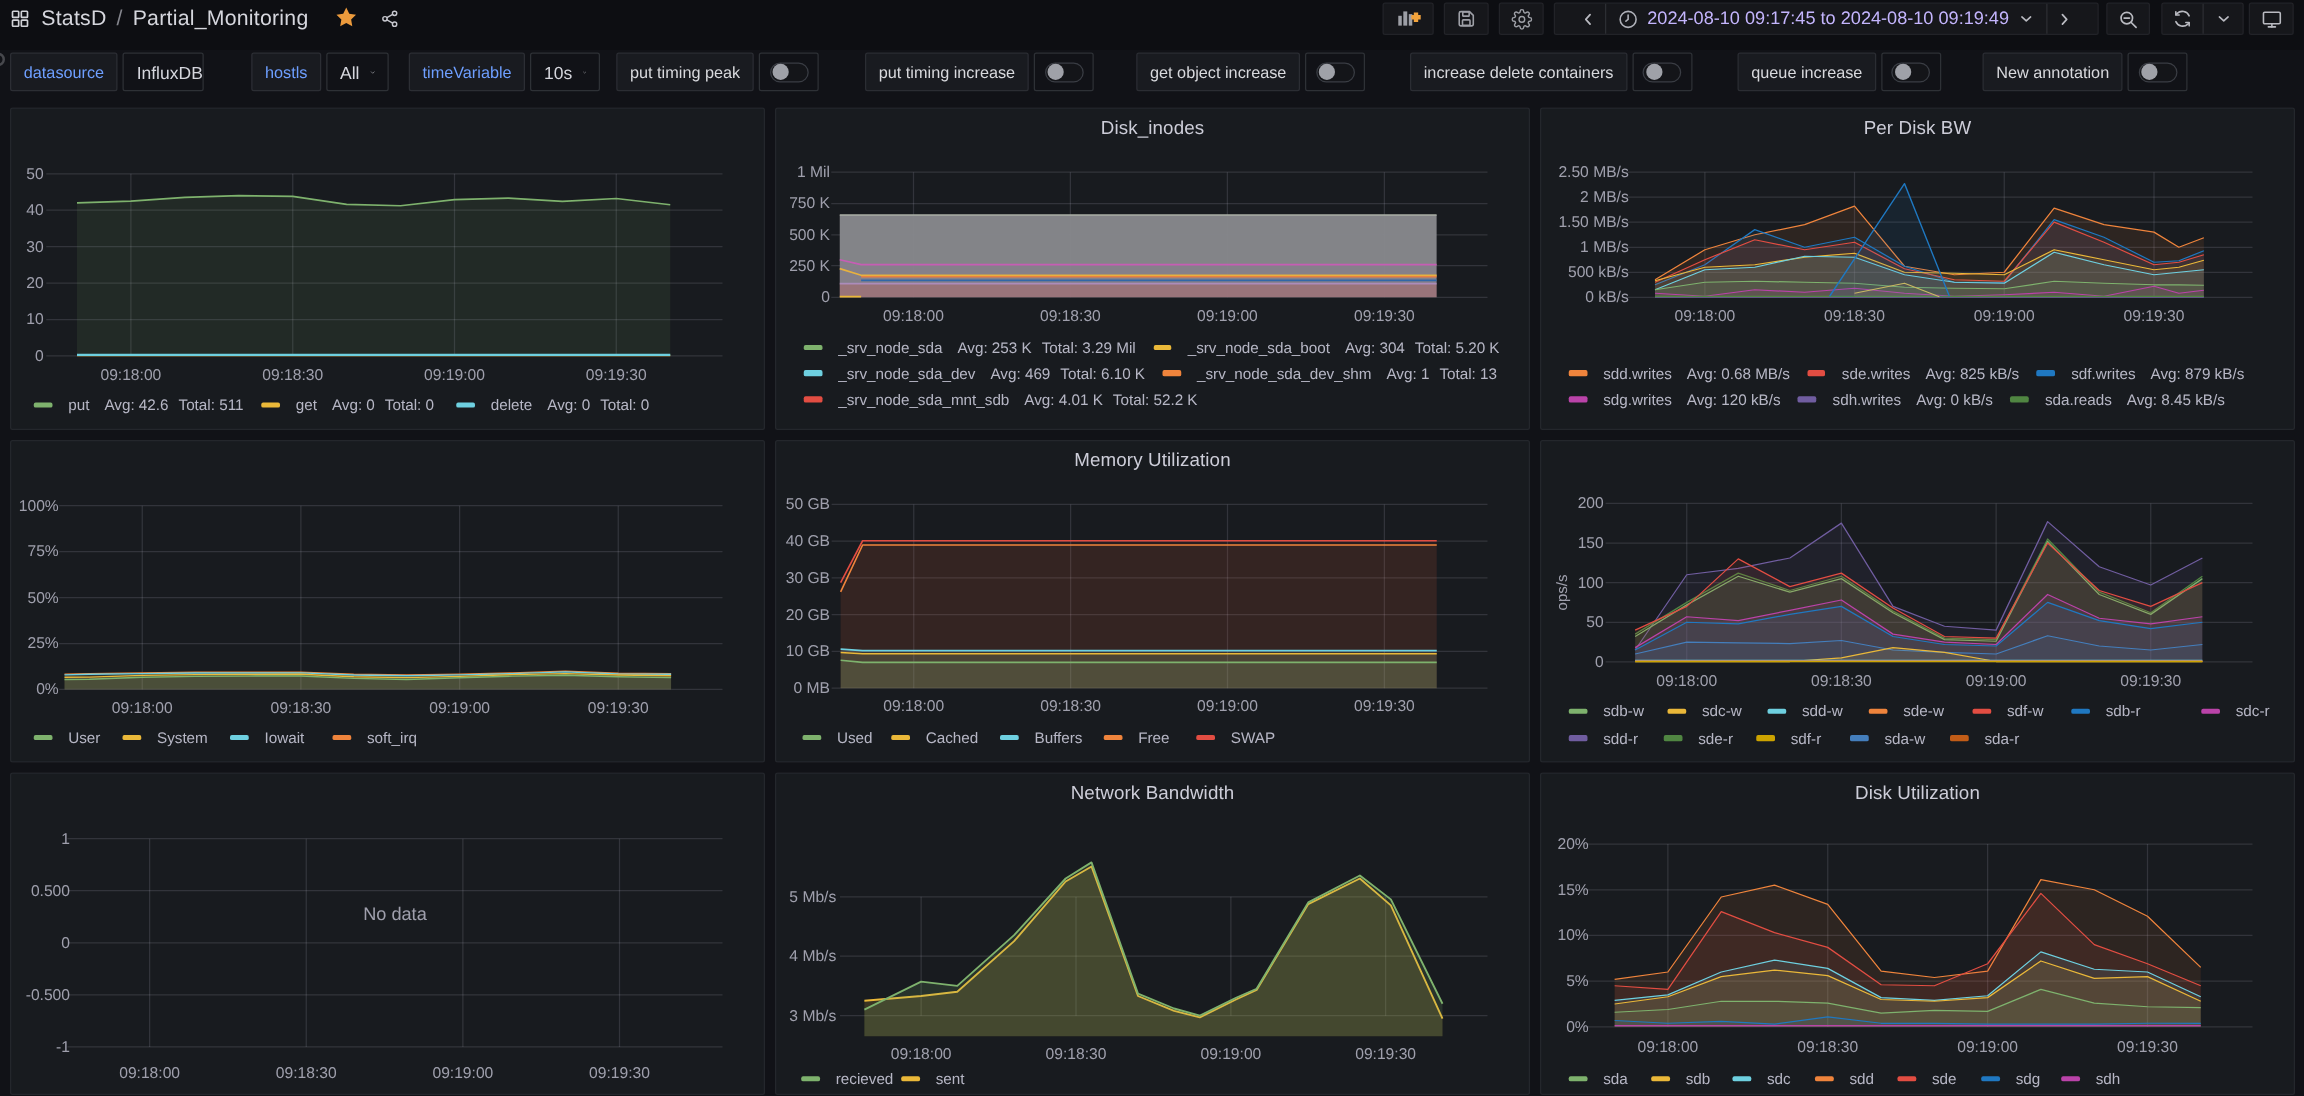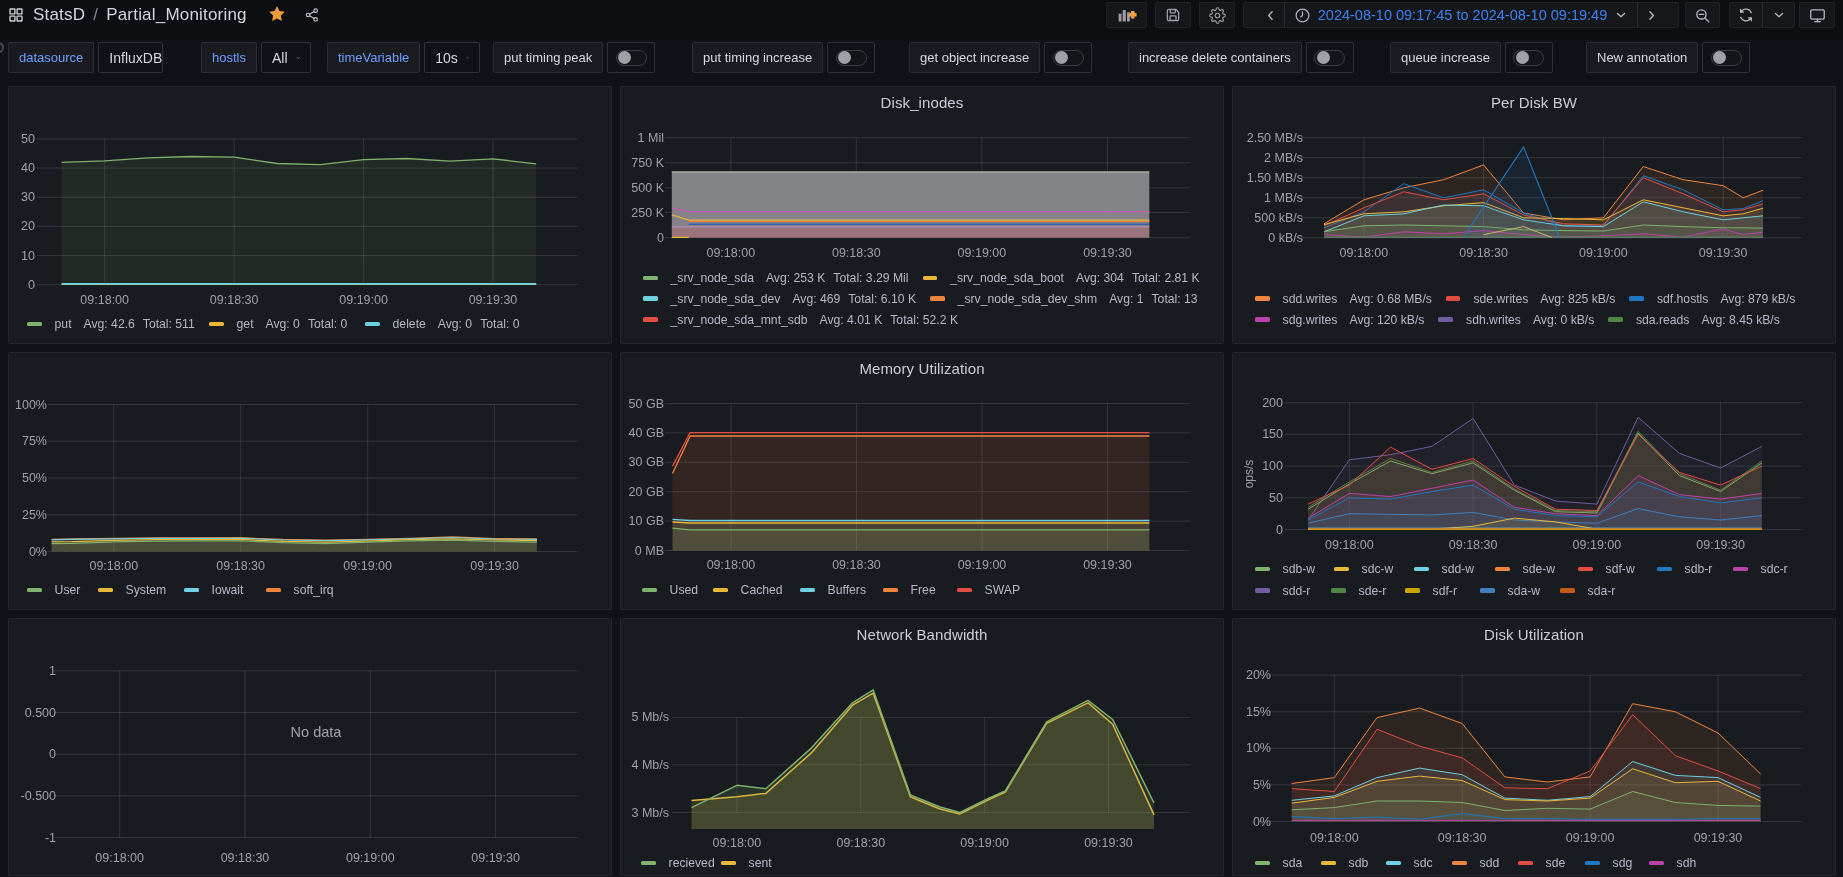--- a/index.html
+++ b/index.html
@@ -71,21 +71,21 @@
       <span style="display:flex;align-items:center;justify-content:center;width:27px;border-right:1px solid #2c2e33;height:100%">
         <svg width="15" height="15" viewBox="0 0 24 24" fill="none" stroke="#b9bac1" stroke-width="2.2" stroke-linecap="round" stroke-linejoin="round">
           <polyline points="14.5,6 9,12 14.5,18"></polyline>
         </svg>
       </span>
       <span style="display:flex;align-items:center;gap:7px;padding:0 9px">
         <svg width="17" height="17" viewBox="0 0 24 24" fill="none" stroke="#aeb0b8" stroke-width="1.8" stroke-linecap="round" stroke-linejoin="round">
           <circle cx="12" cy="12" r="9"></circle>
           <polyline points="12,7 12,12 9.5,14"></polyline>
         </svg>
-        <span style="color:#3b82f6;font-size:14.5px">2024-08-10 09:17:45 to 2024-08-10 09:19:49</span>
+        <span style="color:#c4b5fd;font-size:14.5px">2024-08-10 09:17:45 to 2024-08-10 09:19:49</span>
         <svg width="14" height="14" viewBox="0 0 24 24" fill="none" stroke="#b9bac1" stroke-width="2.2" stroke-linecap="round" stroke-linejoin="round">
           <polyline points="6,9.5 12,15 18,9.5"></polyline>
         </svg>
       </span>
       <span style="display:flex;align-items:center;justify-content:center;width:27px;border-left:1px solid #2c2e33;height:100%">
         <svg width="15" height="15" viewBox="0 0 24 24" fill="none" stroke="#b9bac1" stroke-width="2.2" stroke-linecap="round" stroke-linejoin="round">
           <polyline points="9.5,6 15,12 9.5,18"></polyline>
         </svg>
       </span>
     </div>
@@ -279,21 +279,21 @@
       <span class="fitem">
         <span class="ldash" style="background:#7EB26D"></span>
         <span class="lname">_srv_node_sda</span>
         <span class="lval" style="margin-left:12px">Avg: 253 K</span>
         <span class="lval" style="margin-left:8px">Total: 3.29 Mil</span>
       </span>
       <span class="fitem">
         <span class="ldash" style="background:#EAB839"></span>
         <span class="lname">_srv_node_sda_boot</span>
         <span class="lval" style="margin-left:12px">Avg: 304</span>
-        <span class="lval" style="margin-left:8px">Total: 2.81 K</span>
+        <span class="lval" style="margin-left:8px">Total: 5.20 K</span>
       </span>
     </div>
     <div class="litem" style="left:22px;top:204.5px">
       <span class="fitem">
         <span class="ldash" style="background:#6ED0E0"></span>
         <span class="lname">_srv_node_sda_dev</span>
         <span class="lval" style="margin-left:12px">Avg: 469</span>
         <span class="lval" style="margin-left:8px">Total: 6.10 K</span>
       </span>
       <span class="fitem">
@@ -364,21 +364,21 @@
         <span class="lname">sdd.writes</span>
         <span class="lval" style="margin-left:12px">Avg: 0.68 MB/s</span>
       </span>
       <span class="fitem">
         <span class="ldash" style="background:#E24D42"></span>
         <span class="lname">sde.writes</span>
         <span class="lval" style="margin-left:12px">Avg: 825 kB/s</span>
       </span>
       <span class="fitem">
         <span class="ldash" style="background:#1F78C1"></span>
-        <span class="lname">sdf.hostls</span>
+        <span class="lname">sdf.writes</span>
         <span class="lval" style="margin-left:12px">Avg: 879 kB/s</span>
       </span>
     </div>
     <div class="litem" style="left:22px;top:225.5px">
       <span class="fitem">
         <span class="ldash" style="background:#BA43A9"></span>
         <span class="lname">sdg.writes</span>
         <span class="lval" style="margin-left:12px">Avg: 120 kB/s</span>
       </span>
       <span class="fitem">
@@ -556,21 +556,21 @@
       <span class="lname">sde-w</span>
     </div>
     <div class="litem" style="left:345px;top:209px">
       <span class="ldash" style="background:#E24D42"></span>
       <span class="lname">sdf-w</span>
     </div>
     <div class="litem" style="left:424px;top:209px">
       <span class="ldash" style="background:#1F78C1"></span>
       <span class="lname">sdb-r</span>
     </div>
-    <div class="litem" style="left:500px;top:209px">
+    <div class="litem" style="left:528px;top:209px">
       <span class="ldash" style="background:#BA43A9"></span>
       <span class="lname">sdc-r</span>
     </div>
     <div class="litem" style="left:22px;top:230.5px">
       <span class="ldash" style="background:#705DA0"></span>
       <span class="lname">sdd-r</span>
     </div>
     <div class="litem" style="left:98px;top:230.5px">
       <span class="ldash" style="background:#508642"></span>
       <span class="lname">sde-r</span>

